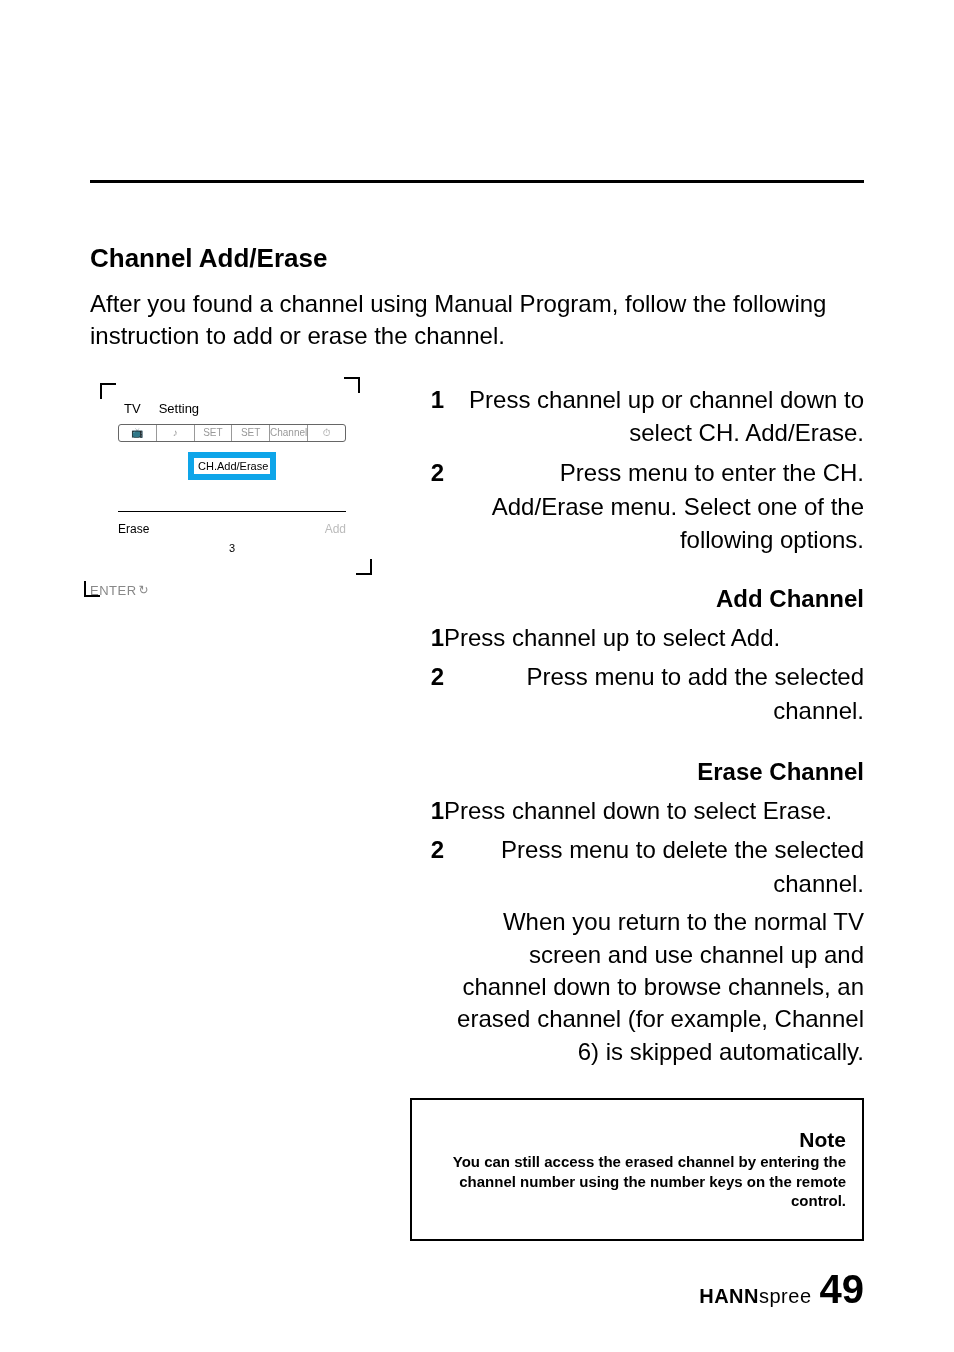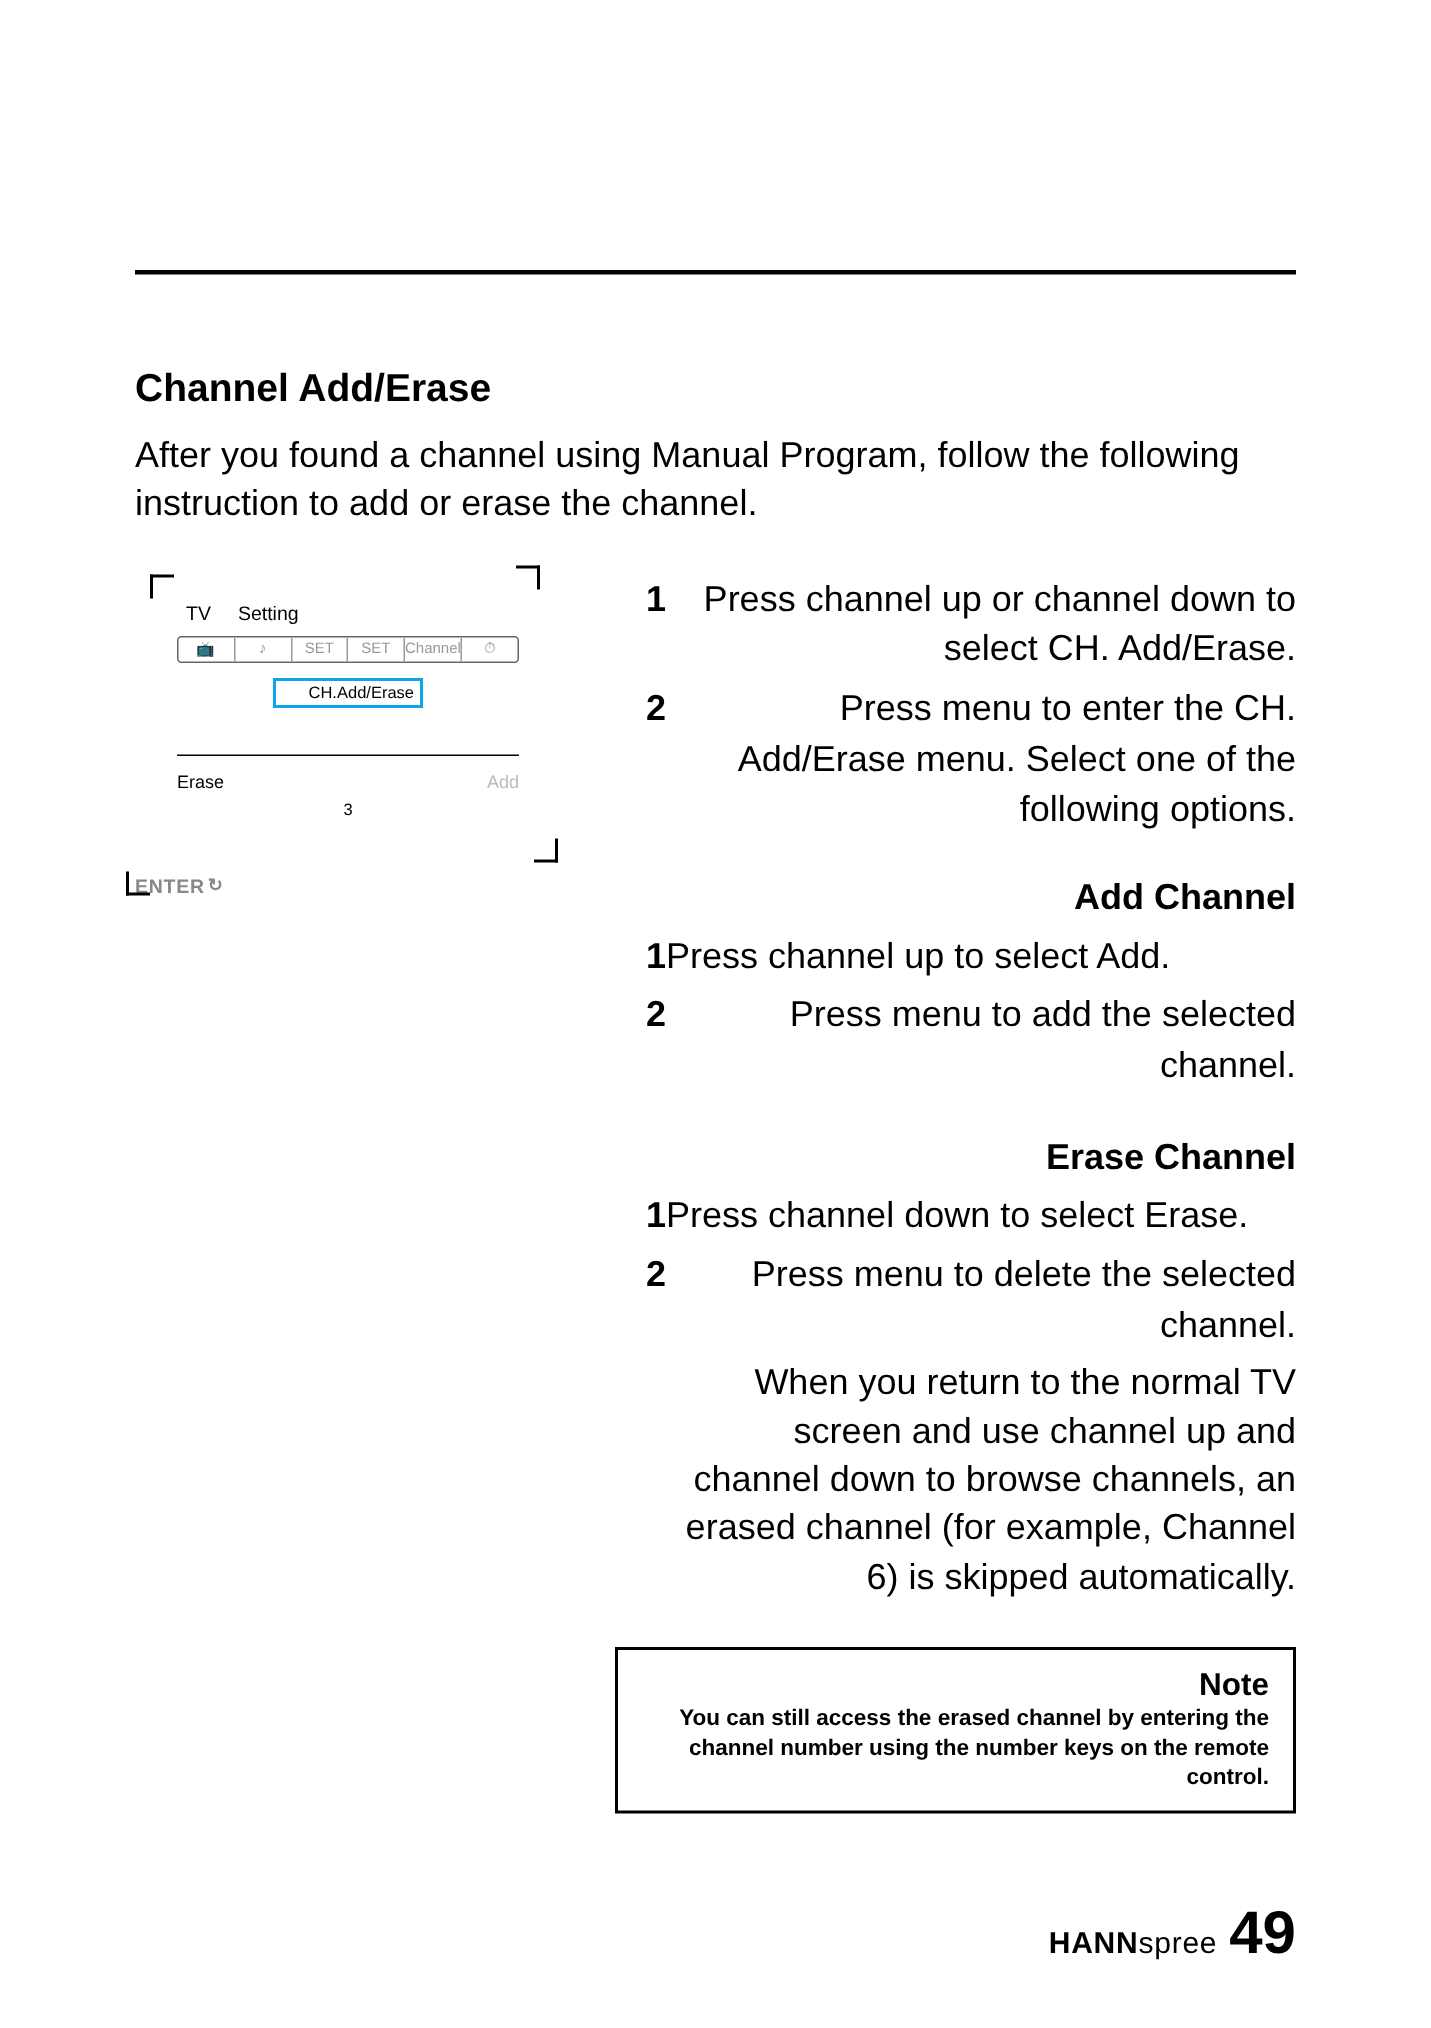--- a/index.html
+++ b/index.html
@@ -15,33 +15,33 @@
   .osd-corner { position:absolute; width:16px; height:16px; border:2px solid #000; }
   .osd-corner.tl{ top:0; left:10px; border-right:none; border-bottom:none; }
   .osd-corner.tr{ top:-6px; right:10px; border-left:none; border-bottom:none; }
   .osd-corner.bl{ bottom:-14px; left:-6px; border-right:none; border-top:none; }
   .osd-corner.br{ bottom:8px; right:-2px; border-left:none; border-top:none; }
   .osd-inner { position:absolute; top:16px; left:28px; right:24px; bottom:24px; }
   .osd-head { display:flex; gap:18px; font-size:13px; padding:2px 6px; }
   .osd-icons { display:flex; gap:0; margin-top:6px; border:1px solid #666; border-radius:3px; overflow:hidden; width:100%; }
   .osd-icons span { flex:1; text-align:center; font-size:10px; padding:2px 0; border-right:1px solid #999; color:#999; }
   .osd-icons span:last-child{ border-right:none; }
-  .osd-sel { margin-top:10px; border:2px solid #0ea5e9; font-size:11px; text-align:right; padding:2px 4px; width:100px; margin-left:auto; margin-right:auto; }
+  .osd-sel { margin-top:10px; border:6px solid #0ea5e9; font-size:11px; text-align:left; padding:2px 4px; width:88px; margin-left:auto; margin-right:auto; }
   .osd-bottomline { border-top:1px solid #000; margin-top:31px; padding-top:10px; display:flex; justify-content:space-between; font-size:12px; }
   .osd-bottomline .add{ color:#bbb; }
   .osd-chnum { text-align:center; font-size:11px; margin-top:6px; }
-  .enter-label { font-size:13px; color:#888; letter-spacing:0.5px; margin-top:0; display:flex; gap:2px;font-weight:bold; }
+  .enter-label { font-size:13px; color:#888; letter-spacing:0.5px; margin-top:0; display:flex; gap:2px; }
   .enter-arrow{ font-size:12px; }
   ol.steps { list-style:none; counter-reset: step; padding:0; margin-bottom:28px; }
   ol.steps li { counter-increment: step; display:flex; font-size:24px; line-height:1.4; margin-bottom:6px; }
   ol.steps li::before { content: counter(step); font-weight:bold; width:34px; flex:0 0 34px; }
   .sub-hd { font-weight:bold; font-size:24px; margin-bottom:8px; }
   .sub-block { margin-bottom: 30px; }
   .cont { font-size:24px; line-height:1.35; margin-left:34px; margin-top:4px; }
-  .note-box { border:2px solid #000; padding:12px 16px; margin-top:6px; font-size:21px; }
+  .note-box { border:2px solid #000; padding:28px 16px; margin-top:6px; font-size:21px; }
   .note-hd { font-weight:bold; font-size:21px; }
   .note-body { font-weight:bold; font-size:15px; line-height:1.3; }
   .footer { position:absolute; bottom:40px; right:90px; display:flex; align-items:baseline; gap:8px; }
   .brand { font-size:20px; letter-spacing:0.5px; }
   .brand .b1{ font-weight:bold; }
   .pagen { font-size:40px; font-weight:900; }
 </style>
 </head>
 <body>
 

